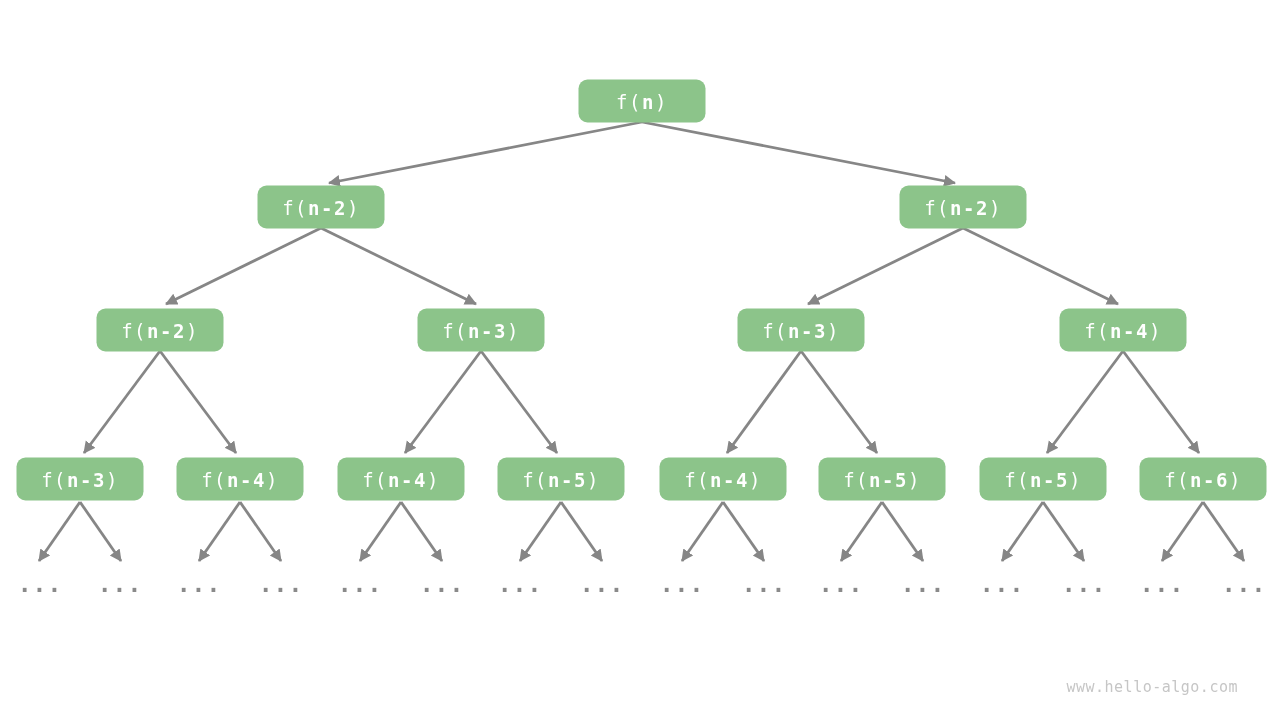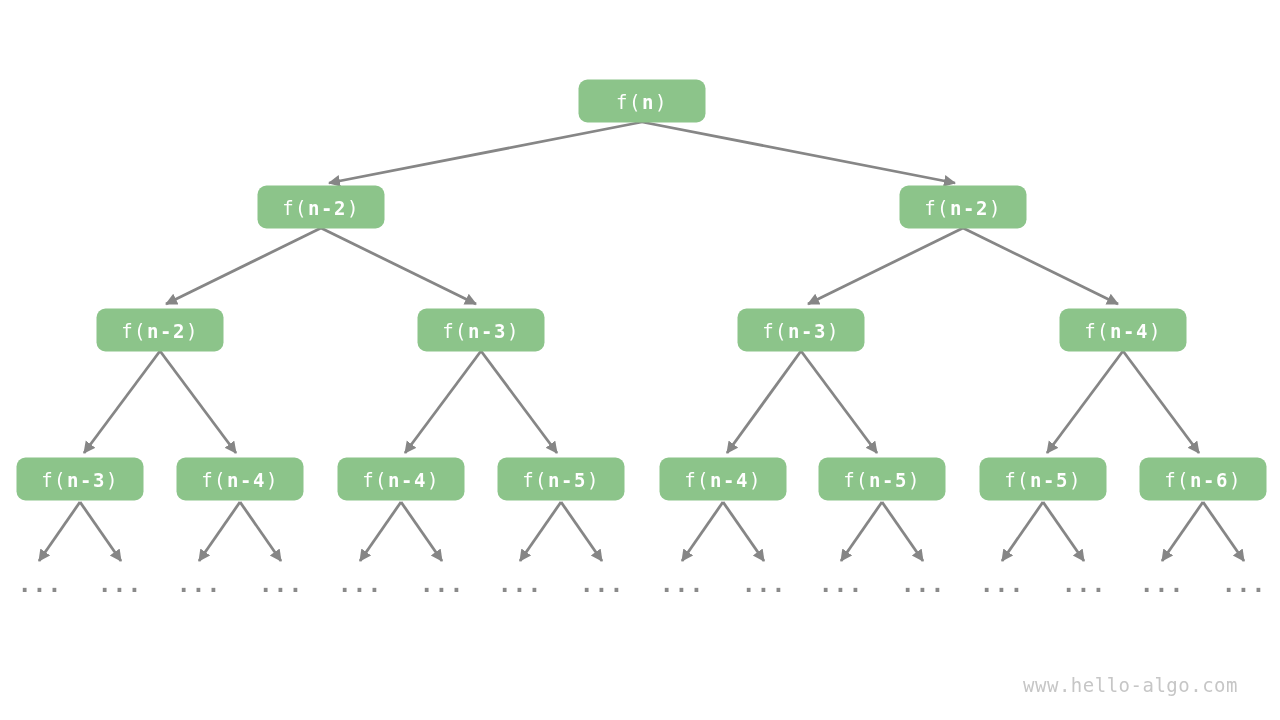--- a/index.html
+++ b/index.html
@@ -18,21 +18,21 @@
     font-size:19px;letter-spacing:1.5px;z-index:2;transform:translate(-50%,-50%);
     white-space:nowrap;
   }
   .node .arg{font-weight:bold;}
   .leaf{
     position:absolute;z-index:2;transform:translate(-50%,-50%);
     color:var(--ellipsis);font-size:23px;font-weight:bold;letter-spacing:1px;line-height:1;
   }
   .watermark{
     position:absolute;right:42px;bottom:24px;z-index:2;
-    color:var(--watermark);font-size:19px;letter-spacing:0.5px;
+    color:var(--watermark);font-size:15px;letter-spacing:0.5px;
   }
 </style>
 </head>
 <body>
 
 <div class="canvas">
 
   <svg class="edges" viewBox="0 0 1280 720" xmlns="http://www.w3.org/2000/svg">
     <defs>
       <marker id="ah" markerUnits="userSpaceOnUse" markerWidth="16" markerHeight="14" refX="11" refY="6" orient="auto">

